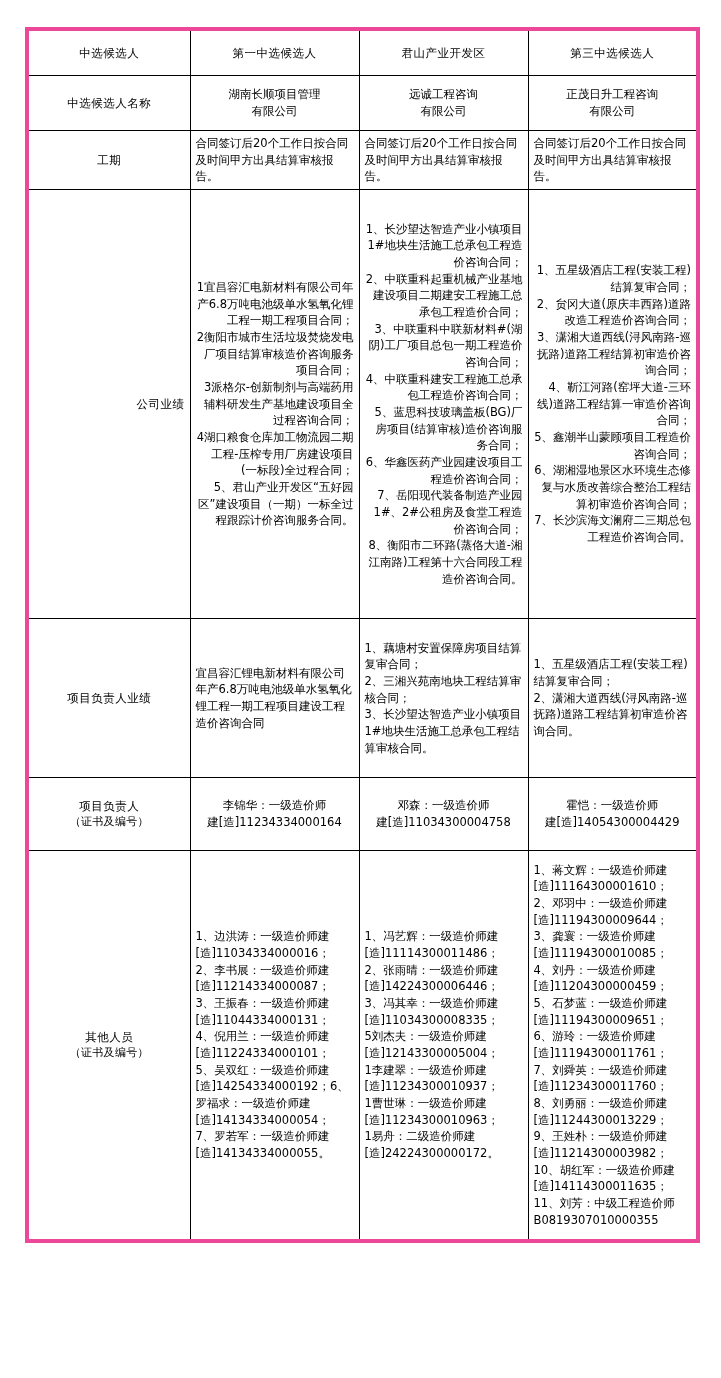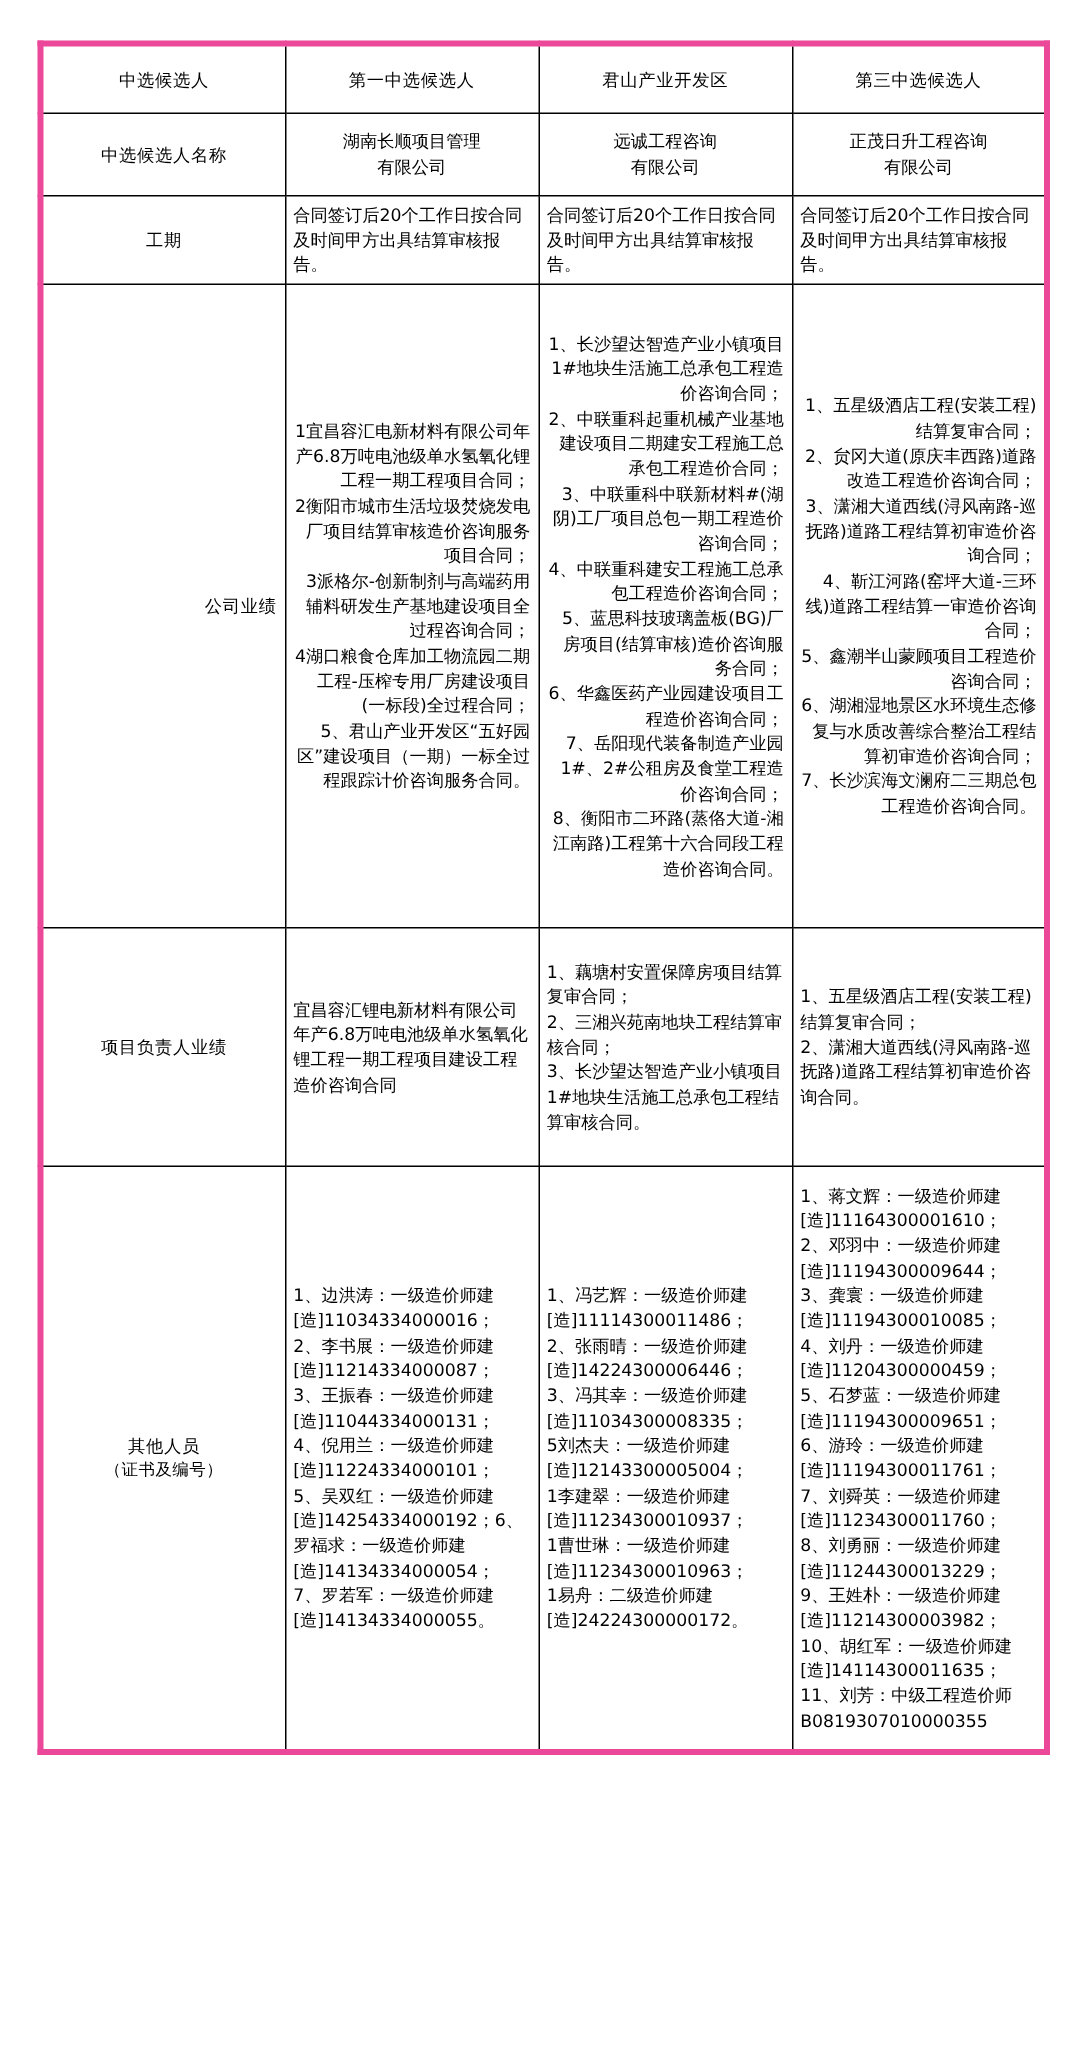--- a/index.html
+++ b/index.html
@@ -137,20 +137,32 @@
       <tr class="row-leaderperf">
         <td class="hdr-label">项目负责人业绩</td>
         <td class="mid-cell cellpre">宜昌容汇锂电新材料有限公司年产6.8万吨电池级单水氢氧化锂工程一期工程项目建设工程造价咨询合同</td>
         <td class="mid-cell cellpre">1、藕塘村安置保障房项目结算复审合同；
 2、三湘兴苑南地块工程结算审核合同；
 3、长沙望达智造产业小镇项目1#地块生活施工总承包工程结算审核合同。</td>
         <td class="mid-cell cellpre">1、五星级酒店工程(安装工程)结算复审合同；
 2、潇湘大道西线(浔风南路-巡抚路)道路工程结算初审造价咨询合同。</td>
       </tr>
 
+      <tr class="row-leader">
+        <td class="hdr-label">
+          <span>项目负责人</span>
+          <span class="label-sub">（证书及编号）</span>
+        </td>
+        <td class="center cellpre">李锦华：一级造价师
+建[造]11234334000164</td>
+        <td class="center cellpre">邓森：一级造价师
+建[造]11034300004758</td>
+        <td class="center cellpre">霍恺：一级造价师
+建[造]14054300004429</td>
+      </tr>
 
       <tr class="row-others">
         <td class="hdr-label">
           <span>其他人员</span>
           <span class="label-sub">（证书及编号）</span>
         </td>
         <td class="mid-cell cellpre">1、边洪涛：一级造价师建[造]11034334000016；
 2、李书展：一级造价师建[造]11214334000087；
 3、王振春：一级造价师建[造]11044334000131；
 4、倪用兰：一级造价师建[造]11224334000101；

